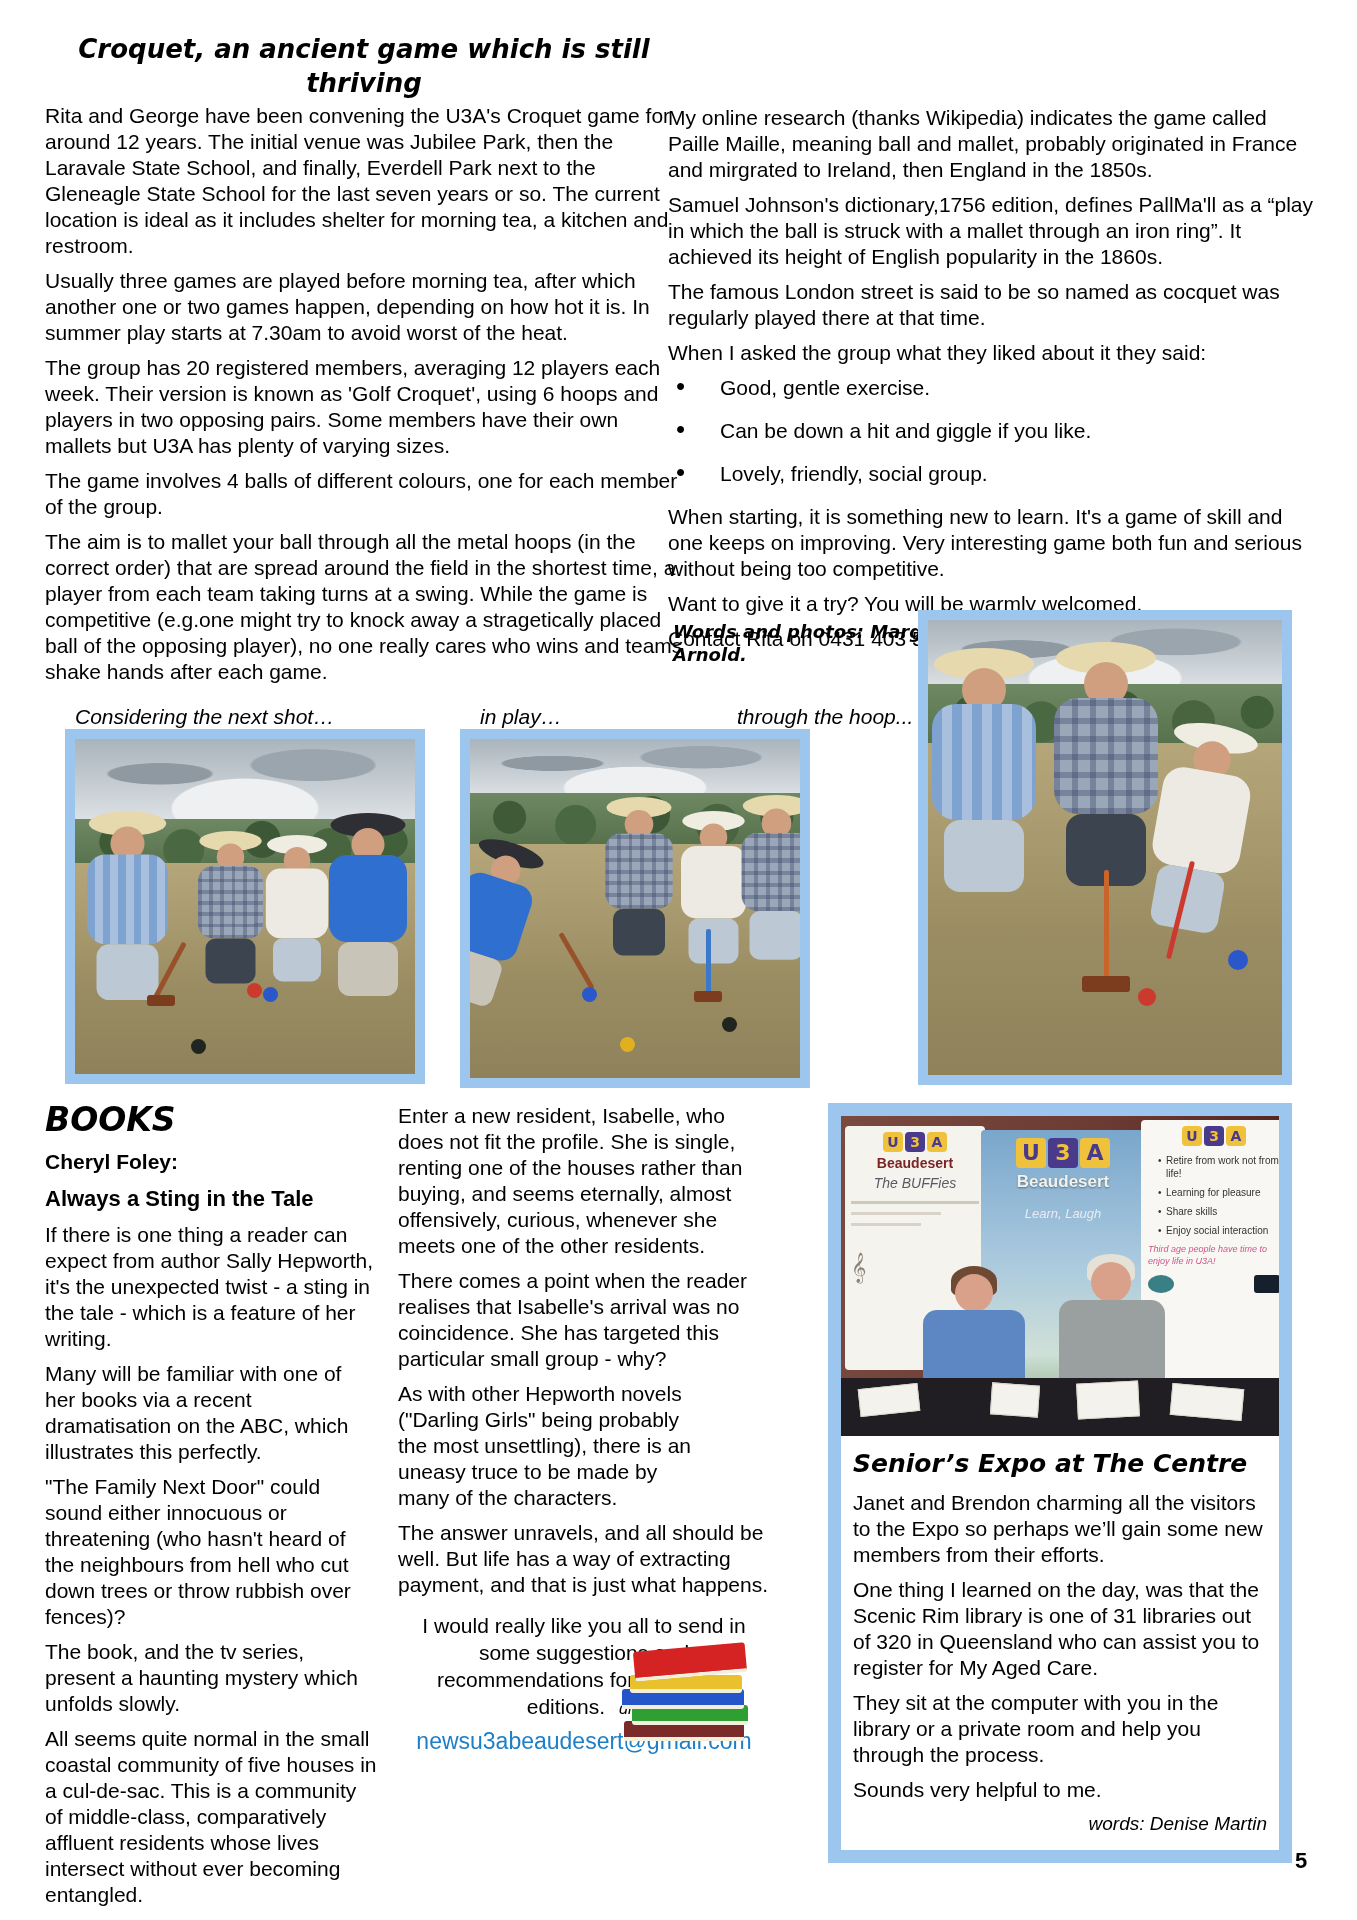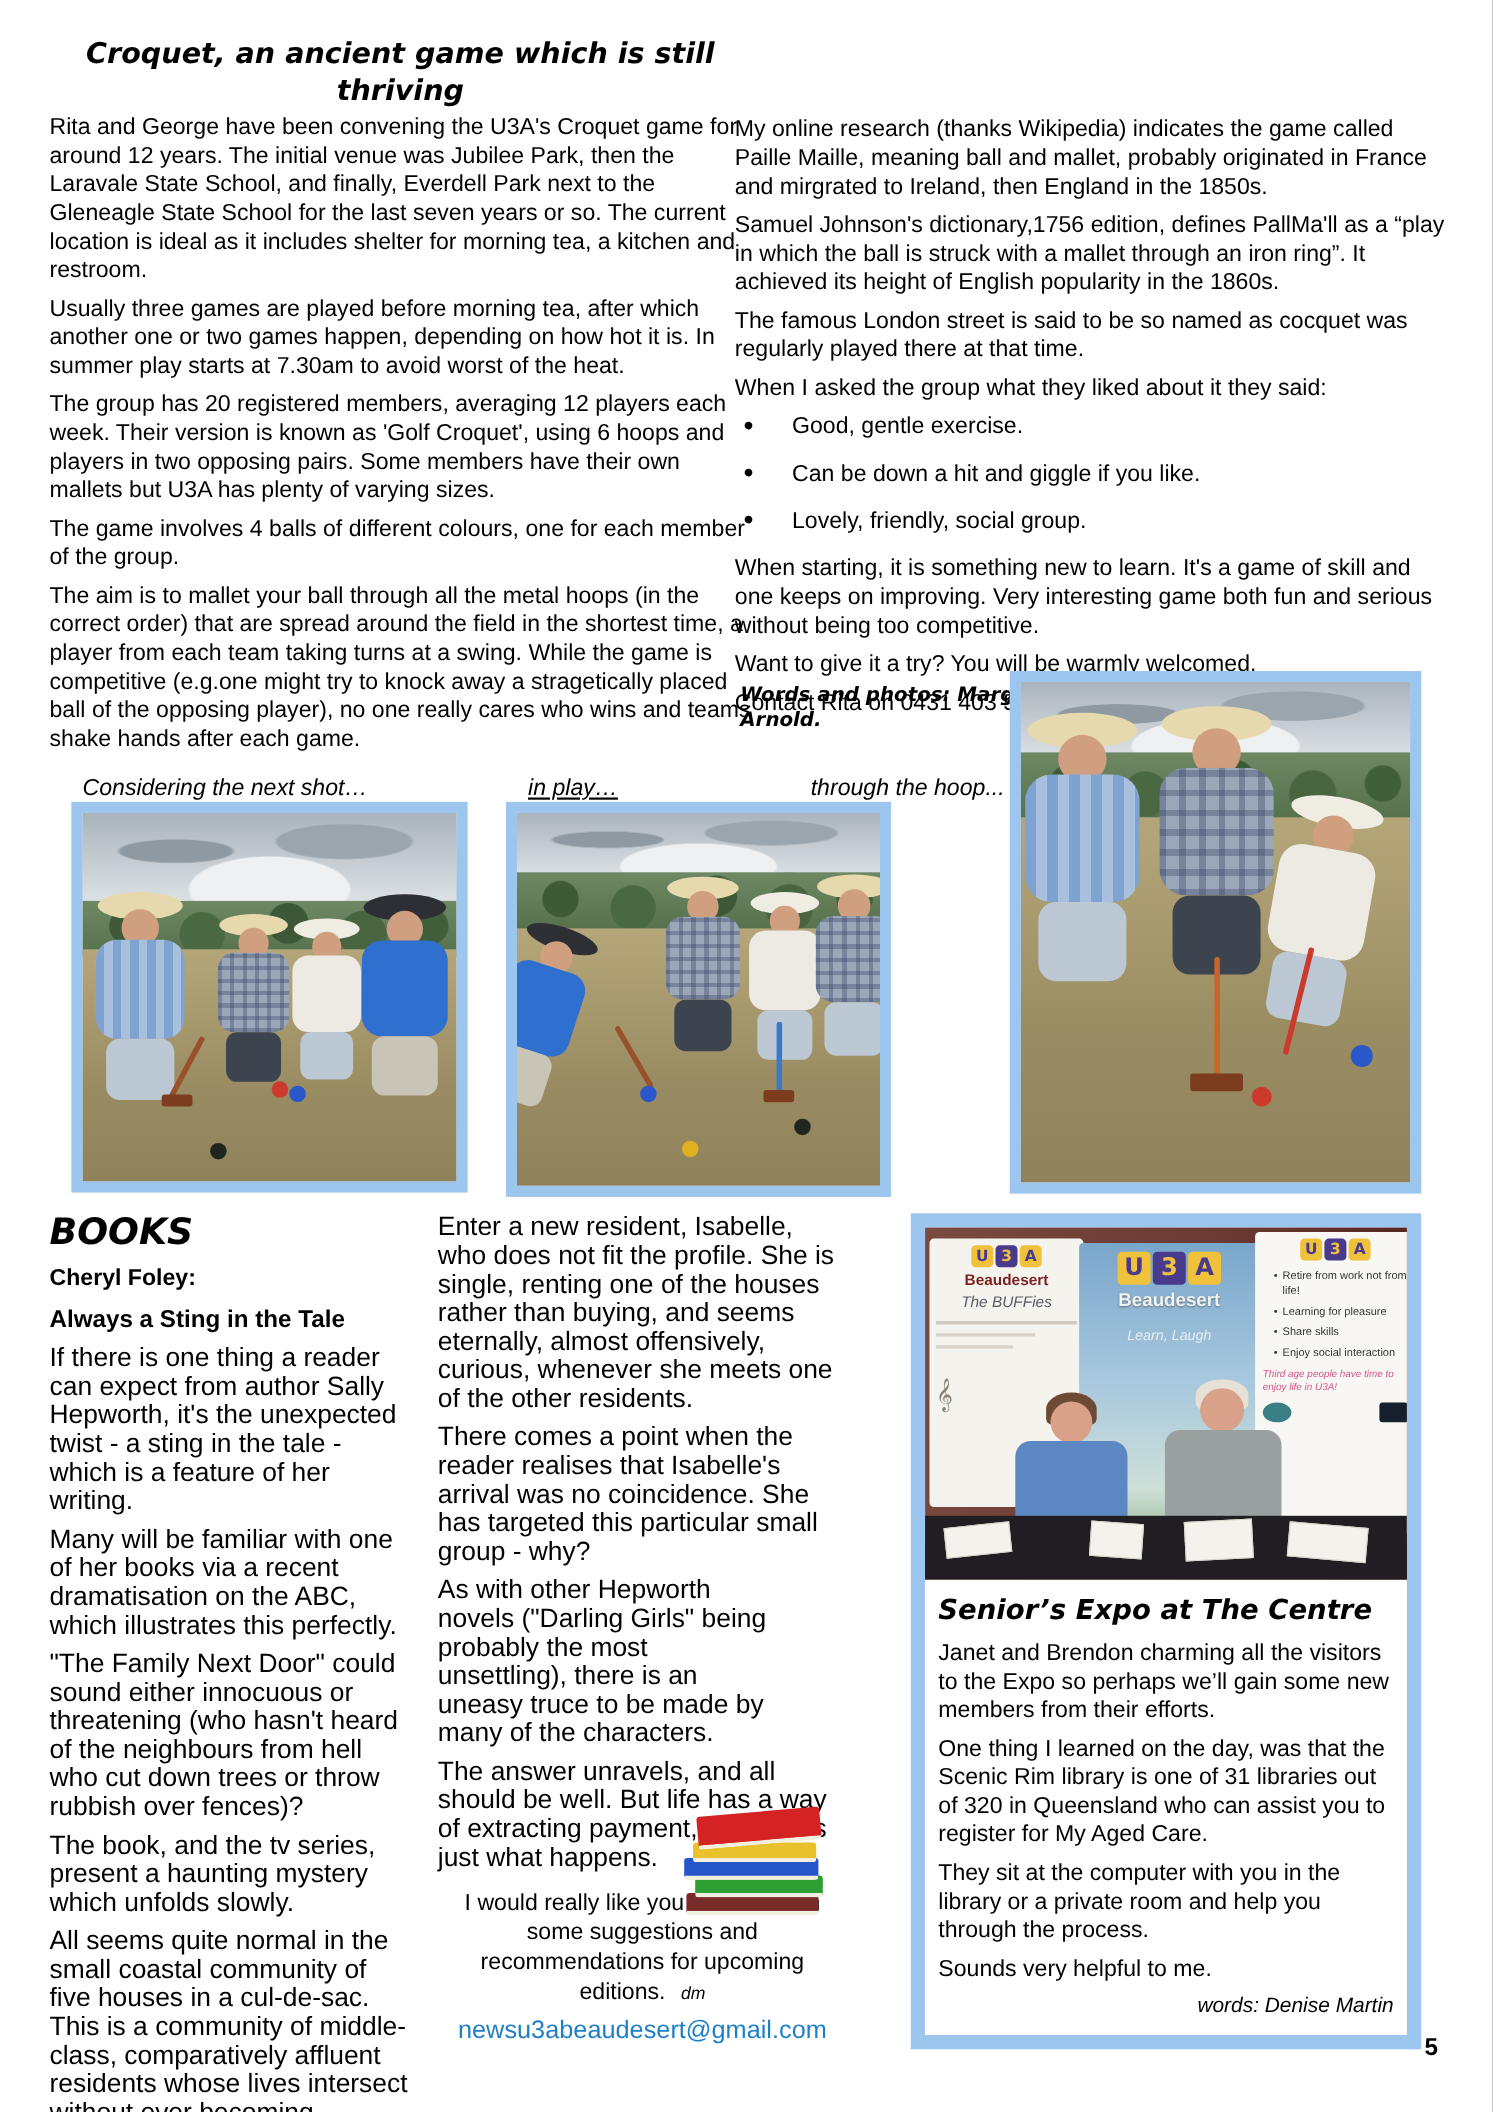--- a/index.html
+++ b/index.html
@@ -1,21 +1,21 @@
 <!DOCTYPE html>
 <html><head>
 <meta charset="utf-8">
 <style>
   html,body{margin:0;padding:0;background:#888;}
   .page{position:relative;width:1357px;height:1920px;background:#ffffff;
         font-family:"Liberation Sans",sans-serif;color:#000;overflow:hidden;margin:0 auto;}
   .comic{font-family:"DejaVu Sans",sans-serif;font-weight:bold;font-style:italic;}
   .comic-italic{font-family:"DejaVu Sans",sans-serif;font-weight:bold;font-style:italic;}
   .body-text p{margin:0 0 9px 0;font-size:21px;line-height:26px;}
-  .small-col p{font-size:24px;line-height:26px;}
+  .small-col p{font-size:21px;line-height:26px;}
   
   .croquet-title{position:absolute;left:40px;top:32px;width:648px;text-align:center;
                  font-size:26px;line-height:34px;white-space:nowrap;}
   .croquet-title .l2{white-space:nowrap;}
   .croquet-left{position:absolute;left:45px;top:103px;width:642px;}
   .croquet-right{position:absolute;left:668px;top:105px;width:652px;}
   ul.likes{list-style:none;margin:4px 0 8px 0;padding:0;}
   ul.likes li{position:relative;padding-left:52px;margin-bottom:17px;font-size:21px;line-height:26px;}
   ul.likes li::before{content:"\2022";position:absolute;left:8px;top:-2px;font-size:26px;}
   .credit-margie{position:absolute;left:673px;top:620px;width:270px;font-size:18px;line-height:23px;}
@@ -136,21 +136,21 @@
       <li>Lovely, friendly, social group.</li>
     </ul>
     <p>When starting, it is something new to learn. It's a game of skill and one keeps on improving. Very interesting game both fun and serious without being too competitive.</p>
     <p>Want to give it a try? You will be warmly welcomed.</p>
     <p>Contact Rita on 0431 403 521.</p>
   </div>
 
   <div class="credit-margie comic-italic">Words and photos: Margie Arnold.</div>
 
   <span class="caption" style="left:75px;">Considering the next shot…</span>
-  <span class="caption" style="left:480px;text-decoration:underline;">in play…</span>
+  <span class="caption" style="left:480px;">in play…</span>
   <span class="caption" style="left:737px;">through the hoop...</span>
 
   <div class="photo" style="left:65px;top:729px;width:340px;height:335px;">
     <div class="scene">
       <div class="sky"></div>
       <div class="trees"></div>
       <div class="grass"></div>
       <div class="fig" style="left:6px;top:72px;transform:scale(1.55);">
         <div class="hat hat-straw"></div>
           <div class="head"></div>

